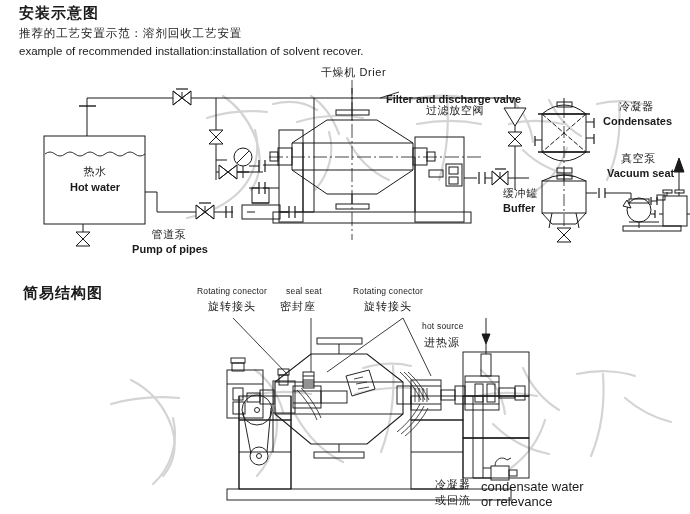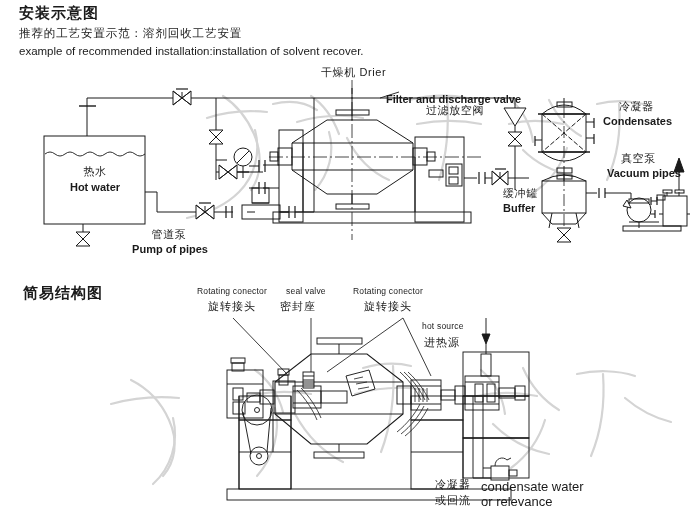--- a/index.html
+++ b/index.html
@@ -361,21 +361,21 @@
   <div class="txt lbl-cn" style="left:415px;top:78px;margin-top:26px;">过滤放空阀</div>
   <div class="txt lbl-en" style="left:375px;top:93px;">Filter and discharge valve</div>
 
   <div class="txt lbl-cn" style="left:608px;top:100px;">冷凝器</div>
   <div class="txt lbl-en" style="left:592px;top:115px;">Condensates</div>
 
   <div class="txt lbl-cn" style="left:492px;top:187px;">缓冲罐</div>
   <div class="txt lbl-en" style="left:492px;top:202px;">Buffer</div>
 
   <div class="txt lbl-cn" style="left:610px;top:152px;">真空泵</div>
-  <div class="txt lbl-en" style="left:596px;top:167px;">Vacuum pipes</div>
+  <div class="txt lbl-en" style="left:596px;top:167px;">Vacuum seat</div>
 
   <div class="txt h-title" style="left:12px;top:284px;">简易结构图</div>
 
   <svg width="690" height="514" viewBox="0 0 690 514" style="left:0;top:0;">
     <g fill="none" stroke="#1a1a1a" stroke-width="0.95" shape-rendering="geometricPrecision">
 
       <g>
         <rect x="216" y="489" width="284" height="11"></rect>
       </g>
 
@@ -530,21 +530,21 @@
         <line x1="300" y1="318" x2="300" y2="372"></line>
         <line x1="392" y1="318" x2="316" y2="372"></line>
         <line x1="392" y1="318" x2="420" y2="376"></line>
       </g>
     </g>
   </svg>
 
   <div class="txt lbl-sm-en" style="left:186px;top:287px;">Rotating conector</div>
   <div class="txt lbl-sm-cn" style="left:197px;top:300px;">旋转接头</div>
 
-  <div class="txt lbl-sm-en" style="left:275px;top:287px;">seal valve</div>
+  <div class="txt lbl-sm-en" style="left:275px;top:287px;">seal seat</div>
   <div class="txt lbl-sm-cn" style="left:269px;top:300px;">密封座</div>
 
   <div class="txt lbl-sm-en" style="left:342px;top:287px;">Rotating conector</div>
   <div class="txt lbl-sm-cn" style="left:353px;top:300px;">旋转接头</div>
 
   <div class="txt lbl-sm-en" style="left:411px;top:322px;">hot source</div>
   <div class="txt lbl-sm-cn" style="left:413px;top:336px;">进热源</div>
 
   <div class="txt lbl-sm-cn" style="left:424px;top:478px;">冷凝器</div>
   <div class="txt lbl-sm-cn" style="left:424px;top:494px;">或回流</div>

